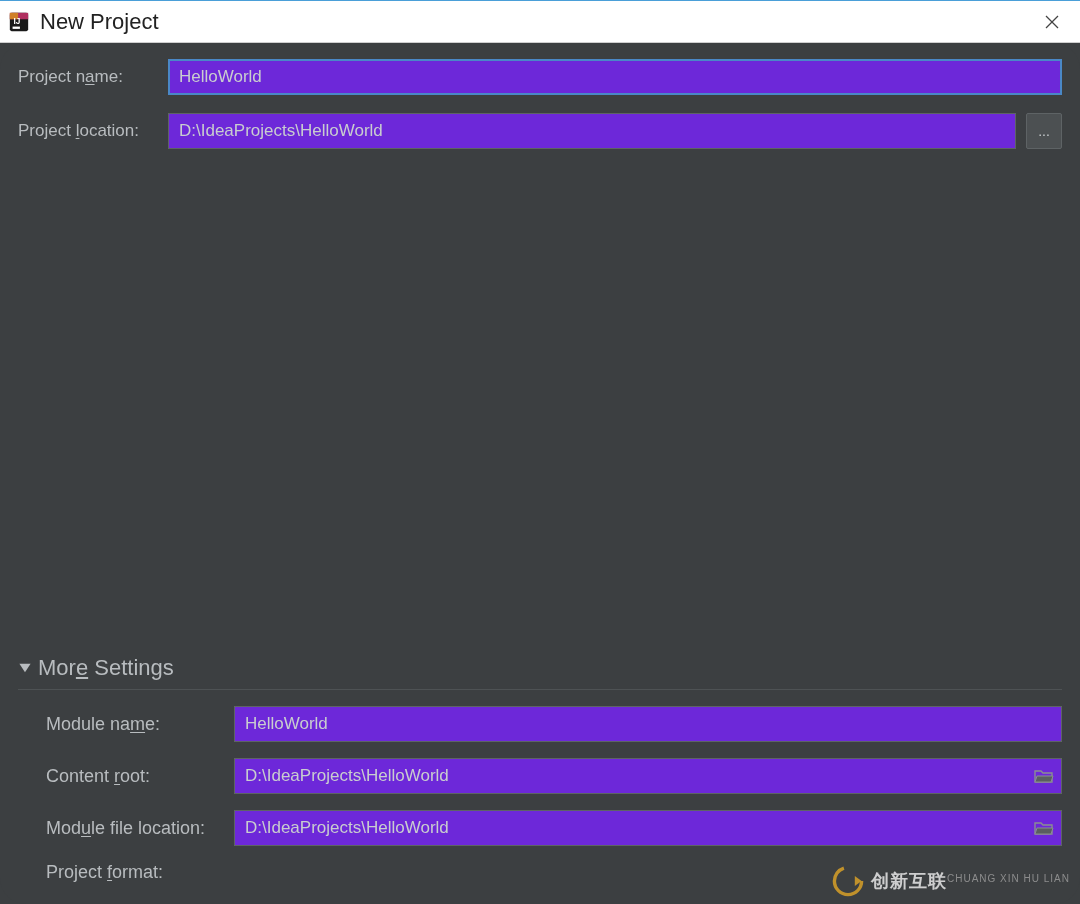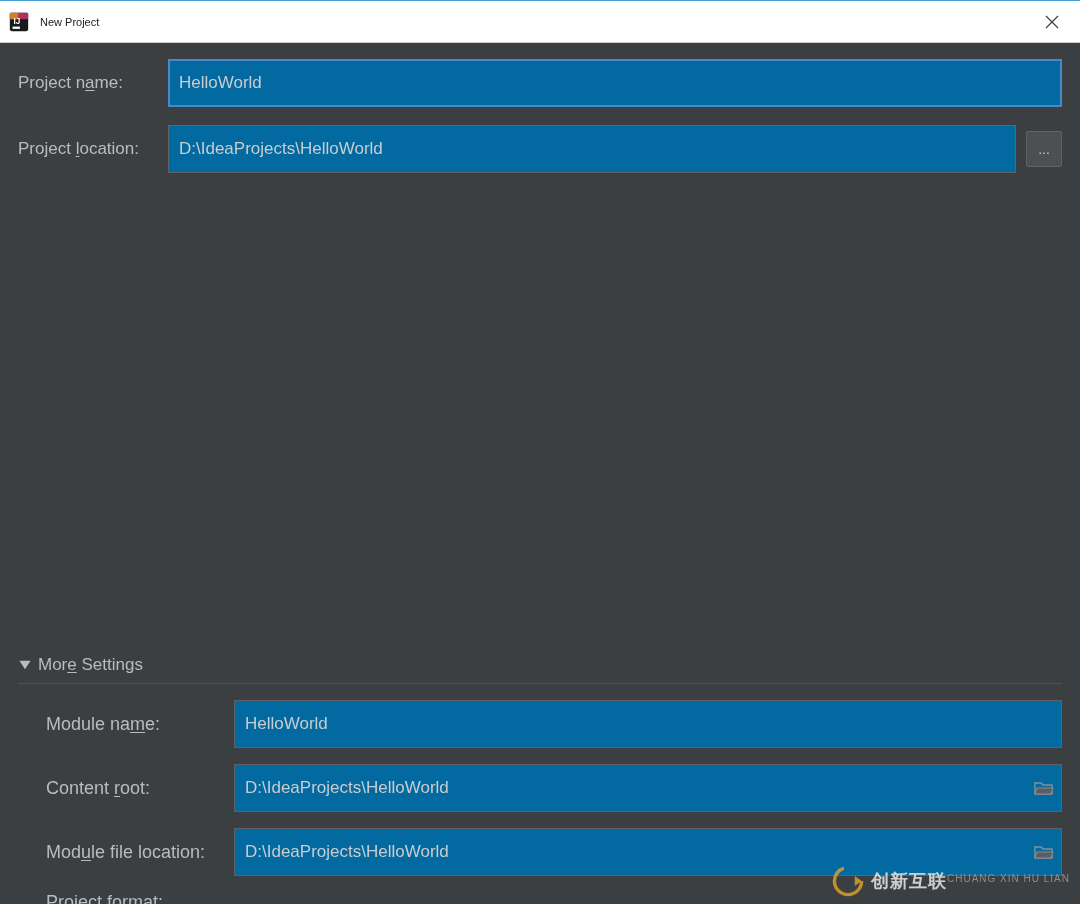--- a/index.html
+++ b/index.html
@@ -15,21 +15,21 @@
     display: flex;
     align-items: center;
     padding: 0 6px 0 8px;
   }
   .titlebar .app-icon {
     width: 22px; height: 22px;
     margin-right: 10px;
     display: flex; align-items: center; justify-content: center;
   }
   .titlebar .title-text {
-    color: #222; font-size: 11px; flex: 1;
+    color: #222; font-size: 22px; flex: 1;
   }
   .titlebar .close-btn {
     width: 44px; height: 43px;
     display: flex; align-items: center; justify-content: center;
     color: #555; cursor: pointer;
   }
   .titlebar .close-btn svg { width: 14px; height: 14px; }
 
   
   .panel {
@@ -53,22 +53,22 @@
   }
   .row .field-wrap {
     flex: 1;
     display: flex;
     align-items: center;
     gap: 10px;
   }
 
   .text-input {
     flex: 1;
-    height: 48px;
-    background: #0369a1;
+    height: 36px;
+    background: #6d28d9;
     border: 1px solid #5e6365;
     color: #c9cdcf;
     font-size: 17px;
     padding: 0 10px;
     outline: none;
   }
   .text-input.focused {
     border: 2px solid #4a88c7;
     padding: 0 9px;
   }
@@ -93,21 +93,21 @@
   }
 
   
   .more-settings {
     position: absolute;
     left: 18px; right: 18px;
     top: 612px;
   }
   .more-hdr {
     display: flex; align-items: center;
-    color: #b8bcbf; font-size: 17px;
+    color: #b8bcbf; font-size: 22px;
     cursor: pointer;
     padding-bottom: 8px;
     border-bottom: 1px solid #4e5254;
     margin-bottom: 16px;
   }
   .more-hdr .disclosure {
     width: 14px; height: 14px; margin-right: 6px;
     display: flex; align-items: center; justify-content: center;
   }
   .more-row {

